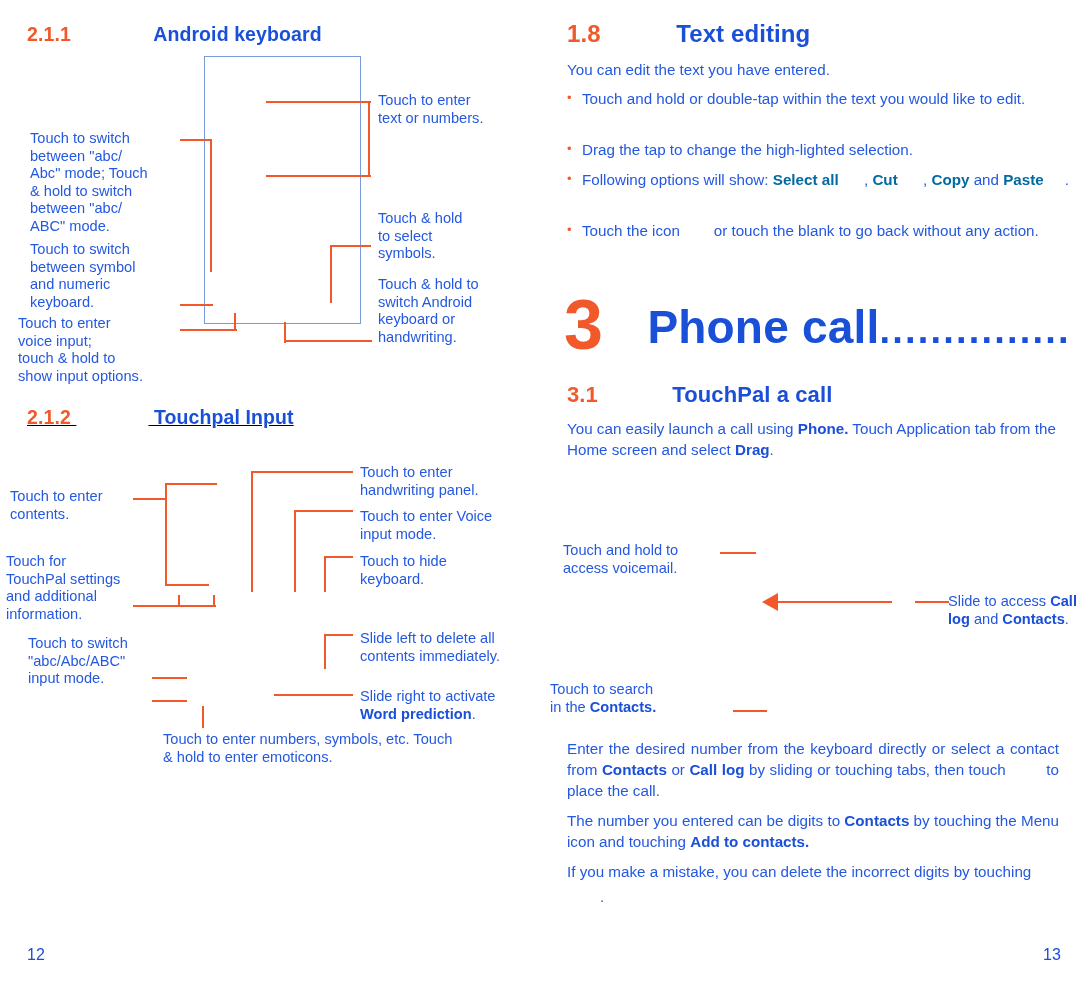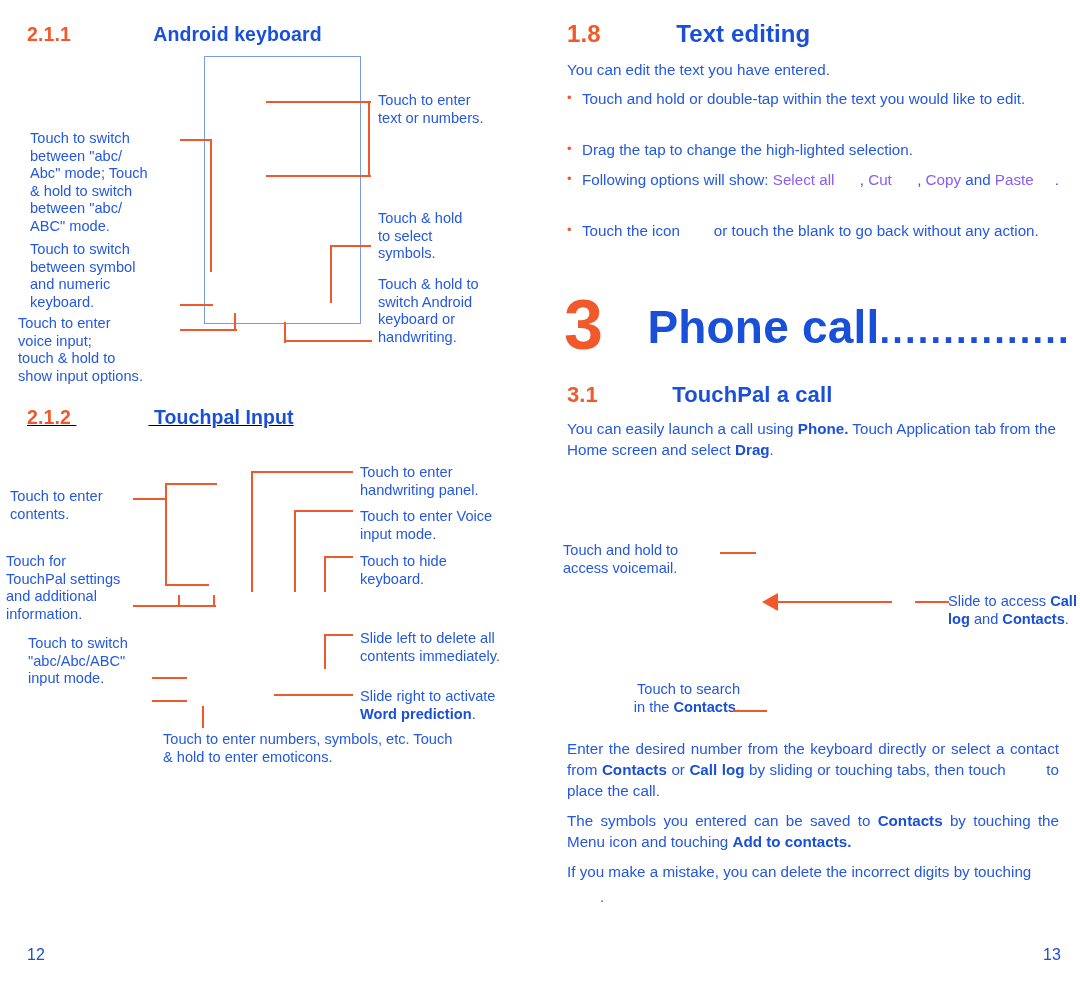--- a/index.html
+++ b/index.html
@@ -82,33 +82,33 @@
   }
   .bullet-row.justify { text-align: justify; }
   .bullet-row::before {
     content: "•";
     position: absolute;
     left: 0;
     top: -1px;
     color: #f1592a;
     font-size: 13px;
   }
-  .bullet-row b { font-weight: normal; color: #8b5cf6; }
+  .bullet-row b { font-weight: bold; color: #0369a1; }
 
   
   .callout {
     position: absolute;
     color: #2458e0;
     font-size: 14.6px;
     line-height: 17.6px;
   }
   .callout b { font-weight: bold; color: #1a4fd8; }
   .ta-r { text-align: left; }
   .ta-l { text-align: left; }
-  .ta-c { text-align: right; }
+  .ta-c { text-align: left; }
 
   
   .rect-screen {
     position: absolute;
     border: 1.6px solid #7a9ae0;
     box-sizing: border-box;
   }
   .ln {                       
     position: absolute;
     background: #f1592a;
@@ -291,20 +291,20 @@
       <span>Slide to access </span><b>Call log</b><span> and </span><b>Contacts</b><span>.</span>
     </div>
 
     <div class="callout ta-c" style="left:10px; top:681px; width:190px;">
       <span>Touch to search</span><br>
       <span>in the </span><b>Contacts.</b>
     </div>
     <div class="ln ln-h" style="left:193px; top:710px; width:34px;"></div>
 
     <div class="body-text justify" id="rp-0" style="left:27px; top:738px; width:492px;"><span>Enter the desired number from the keyboard directly or select a contact from </span><b>Contacts</b><span> or </span><b>Call log</b><span> by sliding or touching tabs, then touch&nbsp;&nbsp;&nbsp;&nbsp;&nbsp;&nbsp;&nbsp;&nbsp; to place the call.</span></div>
-    <div class="body-text justify" id="rp-1" style="left:27px; top:810px; width:492px;"><span>The symbols you entered can be saved to </span><b>Contacts</b><span> by touching the Menu icon and touching </span><b>Add to contacts.</b></div>
+    <div class="body-text justify" id="rp-1" style="left:27px; top:810px; width:492px;"><span>The number you entered can be digits to </span><b>Contacts</b><span> by touching the Menu icon and touching </span><b>Add to contacts.</b></div>
     <div class="body-text" id="rp-2" style="left:27px; top:861px; width:500px;"><span>If you make a mistake, you can delete the incorrect digits by touching</span></div>
     <div class="body-text" id="rp-3" style="left:60px; top:886px; width:400px;"><span>.</span></div>
 
     <div class="folio" style="left:503px; top:946px;">13</div>
   </div>
 
 </div>
 
 </body></html>

